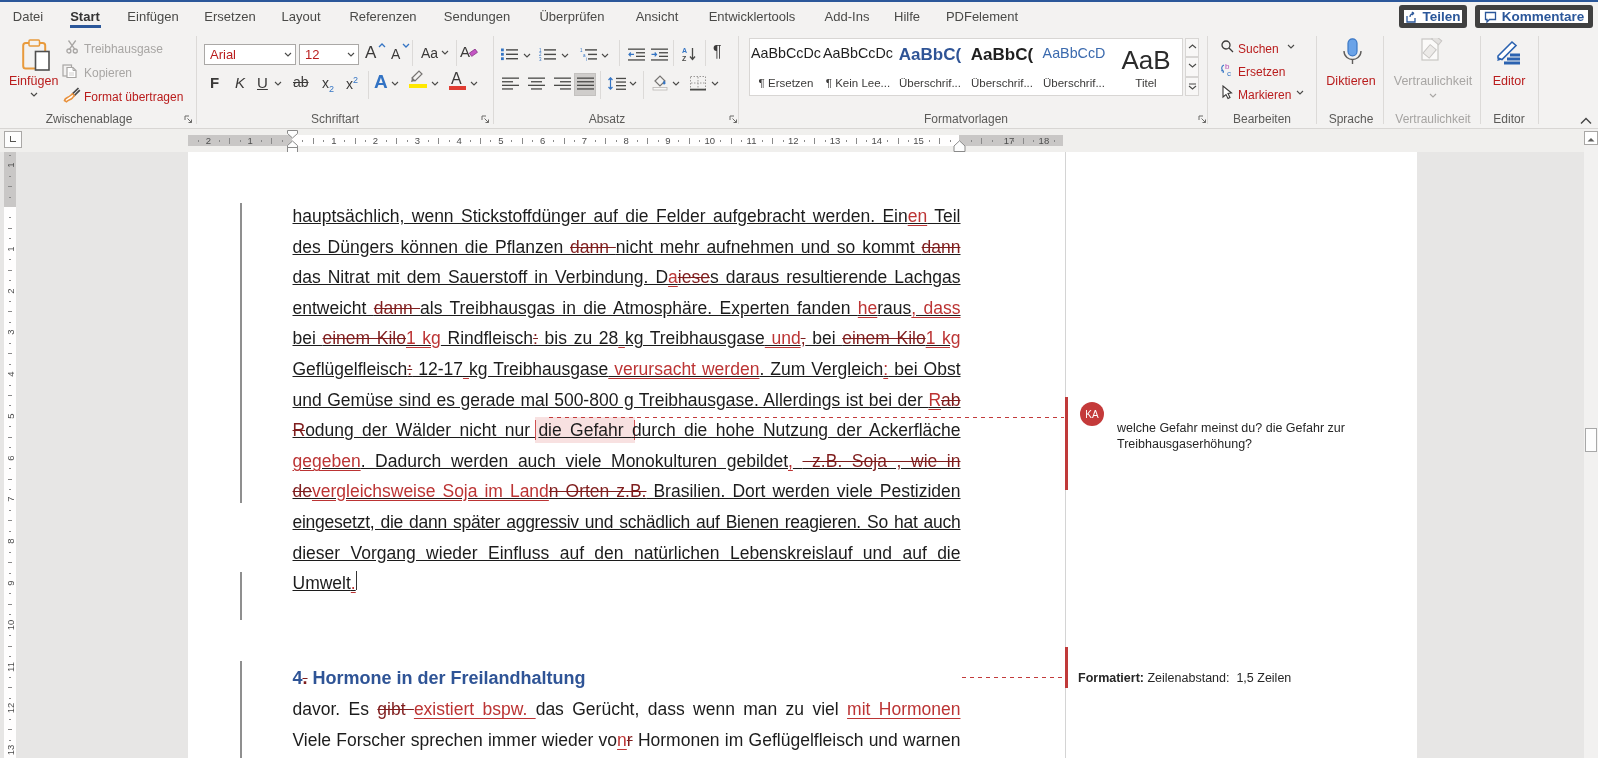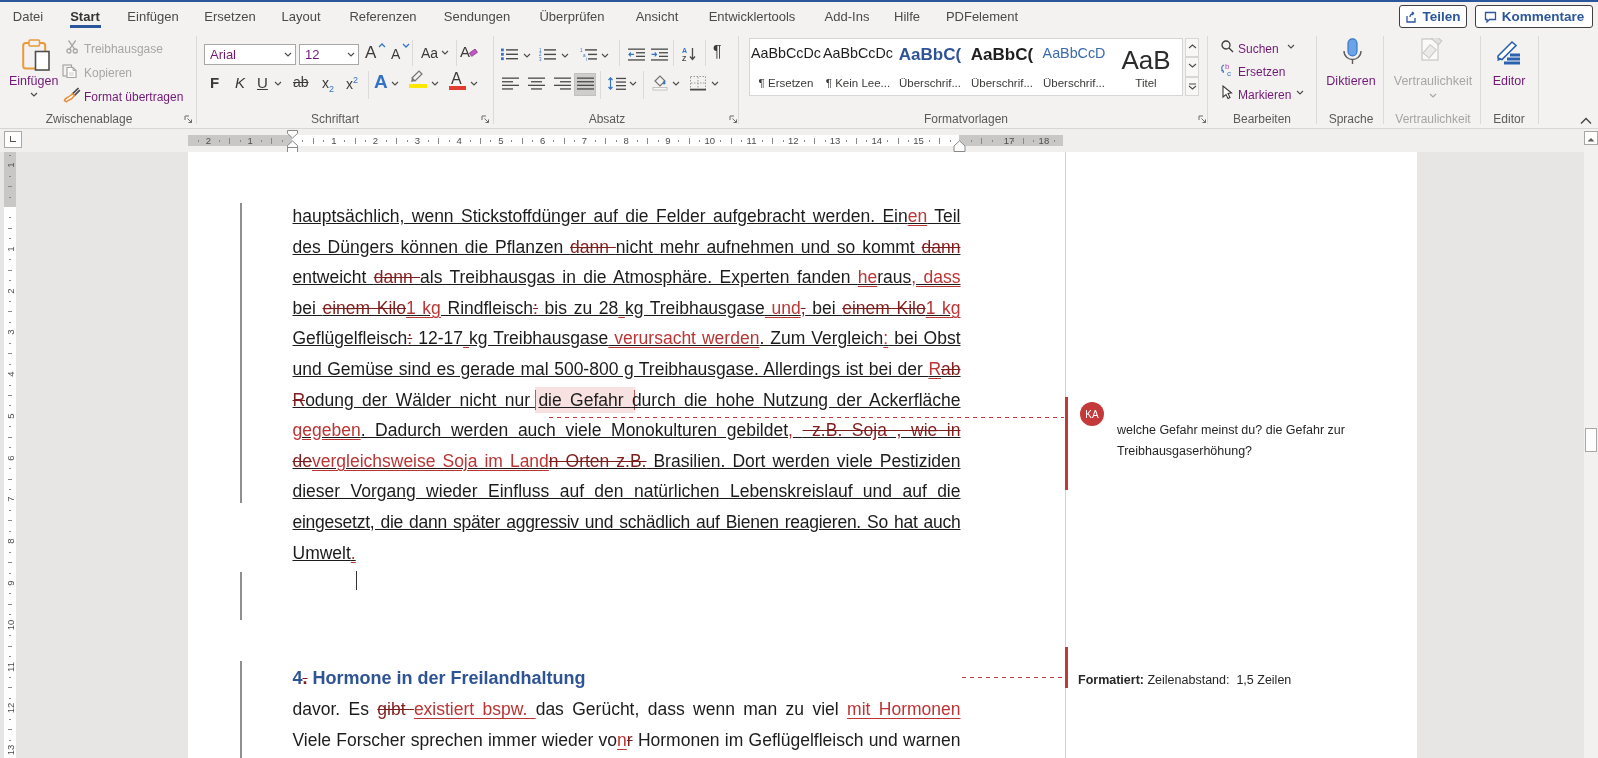--- a/index.html
+++ b/index.html
@@ -3,27 +3,27 @@
 *{margin:0;padding:0;box-sizing:border-box;}
 html,body{width:1598px;height:758px;overflow:hidden;}
 body{font-family:"Liberation Sans",sans-serif;background:#e7e6e5;position:relative;}
 .abs{position:absolute;}
 
 #topline{left:0;top:0;width:1598px;height:2px;background:#2b579a;}
 #tabrow{left:0;top:2px;width:1598px;height:29px;background:#f3f2f1;}
 .tab{position:absolute;top:9px;height:18px;font-size:13px;color:#4a4a48;white-space:nowrap;transform:translateX(-50%);}
 .tab.active{color:#333;font-weight:600;}
 #startline{left:70px;top:24.5px;width:31px;height:3px;background:#2b579a;}
-.topbtn{position:absolute;background:#fff;border:1px solid #404040;border-radius:3px;display:flex;align-items:center;justify-content:center;gap:5px;color:#2b579a;font-weight:bold;font-size:13.5px;}
+.topbtn{position:absolute;background:#fff;border:5px solid #404040;border-radius:3px;display:flex;align-items:center;justify-content:center;gap:5px;color:#2b579a;font-weight:bold;font-size:13.5px;}
 
 #ribbon{left:0;top:31px;width:1598px;height:98px;background:#f3f2f1;border-bottom:1px solid #d8d6d4;}
 .gsep{position:absolute;top:5px;height:88px;width:1px;background:#dcdad8;}
 .glabel{position:absolute;top:81px;height:14px;font-size:12px;color:#5b5a58;white-space:nowrap;transform:translateX(-50%);}
 .gldis{color:#a6a4a2;}
-.rtext{position:absolute;font-size:12px;color:#701a75;white-space:nowrap;}
+.rtext{position:absolute;font-size:12px;color:#b91c1c;white-space:nowrap;}
 .rdis{color:#a8a6a4;}
 
 #rulerrow{left:0;top:129px;width:1598px;height:23px;background:#f0efed;}
 .hband{position:absolute;top:6px;height:11px;}
 .tickv{position:absolute;width:1px;background:#8a8a8a;}
 .dotv{position:absolute;width:1px;height:2px;background:#8a8a8a;}
 .rnum{position:absolute;font-size:9.5px;color:#4d4d4d;transform:translateX(-50%);line-height:11px;}
 
 #docarea{left:0;top:152px;width:1598px;height:606px;background:#e7e6e5;}
 #page{position:absolute;left:188px;top:0;width:1229px;height:606px;background:#fff;}
@@ -37,21 +37,21 @@
 #text1 div.last{text-align-last:left;}
 .ins{color:#bc3434;text-decoration:underline;text-decoration-thickness:1.3px;text-underline-offset:2.5px;}
 .del{color:#7f1d1d;text-decoration:line-through;text-decoration-thickness:1.3px;}
 .hl{background:#f8e1e1;box-shadow:0 3px 0 #f8e1e1, 0 -3px 0 #f8e1e1;padding:0 2px;margin:0 -3px;border-left:1px solid #d05050;border-right:1px solid #d05050;}
 #head1{position:absolute;left:292.5px;top:510.6px;font-size:18px;font-weight:bold;color:#2f5496;line-height:30.6px;}
 #text2{position:absolute;left:292.5px;top:542.4px;width:668px;font-size:17.5px;line-height:30.6px;color:#1c1c1c;}
 #text2 div{text-align:justify;text-align-last:justify;}
 .redline{position:absolute;height:1.5px;background-image:repeating-linear-gradient(90deg,#c23b3b 0 4px,transparent 4px 8px);background-size:100% 1.4px;background-repeat:no-repeat;background-position:0 0;}
 .redbar{position:absolute;left:1065px;width:3px;background:#c03a3a;}
 #sepline{position:absolute;left:1065px;top:0;width:1px;height:606px;background:#d4d4d4;}
-.cmttext{position:absolute;font-size:12.5px;color:#262626;line-height:21px;white-space:nowrap;}
+.cmttext{position:absolute;font-size:12.5px;color:#262626;line-height:16px;white-space:nowrap;}
 #ka{position:absolute;left:1080px;top:250px;width:24px;height:24px;border-radius:50%;background:#c43a3a;color:#fff;font-size:10px;display:flex;align-items:center;justify-content:center;}
 
 #sbar{left:1584px;top:129px;width:14px;height:629px;background:#f2f1f0;}
 #sup{position:absolute;left:0px;top:2px;width:14px;height:14px;background:#fff;border:1px solid #a9a7a5;}
 #sthumb{position:absolute;left:1px;top:299px;width:12px;height:24px;background:#fdfdfd;border:1px solid #a8a8a8;}
 </style></head><body>
 <div class="abs" id="topline"></div>
 <div class="abs" id="tabrow"></div>
 <div class="tab" style="left:28px">Datei</div>
 <div class="tab active" style="left:85px">Start</div>
@@ -469,29 +469,30 @@
 </div>
 <div class="abs" id="docarea">
 <div id="page"></div>
 <div id="sepline"></div>
 <div class="cbar" style="top:51px;height:300px;left:240px;"></div>
 <div class="cbar" style="top:420px;height:48px;left:240px;"></div>
 <div class="cbar" style="top:509px;height:97px;left:240px;"></div>
 <div id="text1">
 <div>hauptsächlich, wenn Stickstoffdünger auf die Felder aufgebracht werden. Ein<span class="ins">en</span> Teil</div>
 <div>des Düngers können die Pflanzen <span class="del">dann </span>nicht mehr aufnehmen und so kommt <span class="del">dann</span></div>
+<div>das Nitrat mit dem Sauerstoff in Verbindung. D<span class="ins">a</span><span class="del">iese</span>s daraus resultierende Lachgas</div>
 <div>entweicht <span class="del">dann </span>als Treibhausgas in die Atmosphäre. Experten fanden <span class="ins">he</span>raus<span class="ins">, dass</span></div>
 <div>bei <span class="del">einem Kilo</span><span class="ins">1 kg</span> Rindfleisch<span class="del">:</span> bis zu 28<span class="ins">&nbsp;</span>kg Treibhausgase<span class="ins"> und</span><span class="del">,</span> bei <span class="del">einem Kilo</span><span class="ins">1 kg</span></div>
 <div>Geflügelfleisch<span class="del">:</span> 12-17<span class="ins">&nbsp;</span>kg Treibhausgase<span class="ins"> verursacht werden</span>. Zum Vergleich<span class="ins">:</span> bei Obst</div>
 <div>und Gemüse sind es gerade mal 500-800 g Treibhausgase. Allerdings ist bei der <span class="ins">R</span><span class="del">ab</span></div>
 <div><span class="del">R</span>odung der Wälder nicht nur <span class="hl">die Gefahr </span>durch die hohe Nutzung der Ackerfläche</div>
 <div><span class="ins">gegeben</span>. Dadurch werden auch viele Monokulturen gebildet<span class="ins">,</span> <span class="del">&nbsp;z.B. Soja , wie in</span></div>
 <div><span class="del">de</span><span class="ins">vergleichsweise Soja im Land</span><span class="del">n Orten z.B.</span> Brasilien. Dort werden viele Pestiziden</div>
+<div><span style="letter-spacing:-0.25px">eingesetzt, die dann später aggressiv und schädlich auf Bienen reagieren. So hat auch</span></div>
 <div>dieser Vorgang wieder Einfluss auf den natürlichen Lebenskreislauf und auf die</div>
-<div><span style="letter-spacing:-0.25px">eingesetzt, die dann später aggressiv und schädlich auf Bienen reagieren. So hat auch</span></div>
 <div class="last">Umwelt<span class="ins">.</span></div>
 </div>
 <div class="abs" style="left:356px;top:419px;width:1px;height:19px;background:#333;"></div>
 <div id="head1">4<span class="del" style="font-weight:bold;">.</span> Hormone in der Freilandhaltung</div>
 <div id="text2">
 <div>davor. Es <span class="del">gibt </span><span class="ins">existiert bspw. </span>das Gerücht, dass wenn man zu viel <span class="ins">mit Hormonen</span></div>
 <div>Viele Forscher sprechen immer wieder vo<span class="ins">n</span><span class="del">r</span> Hormonen im Geflügelfleisch und warnen</div>
 </div>
 <div class="redline" style="left:549px;top:265px;width:515px;"></div>
 <div class="redline" style="left:962px;top:525px;width:102px;"></div>

